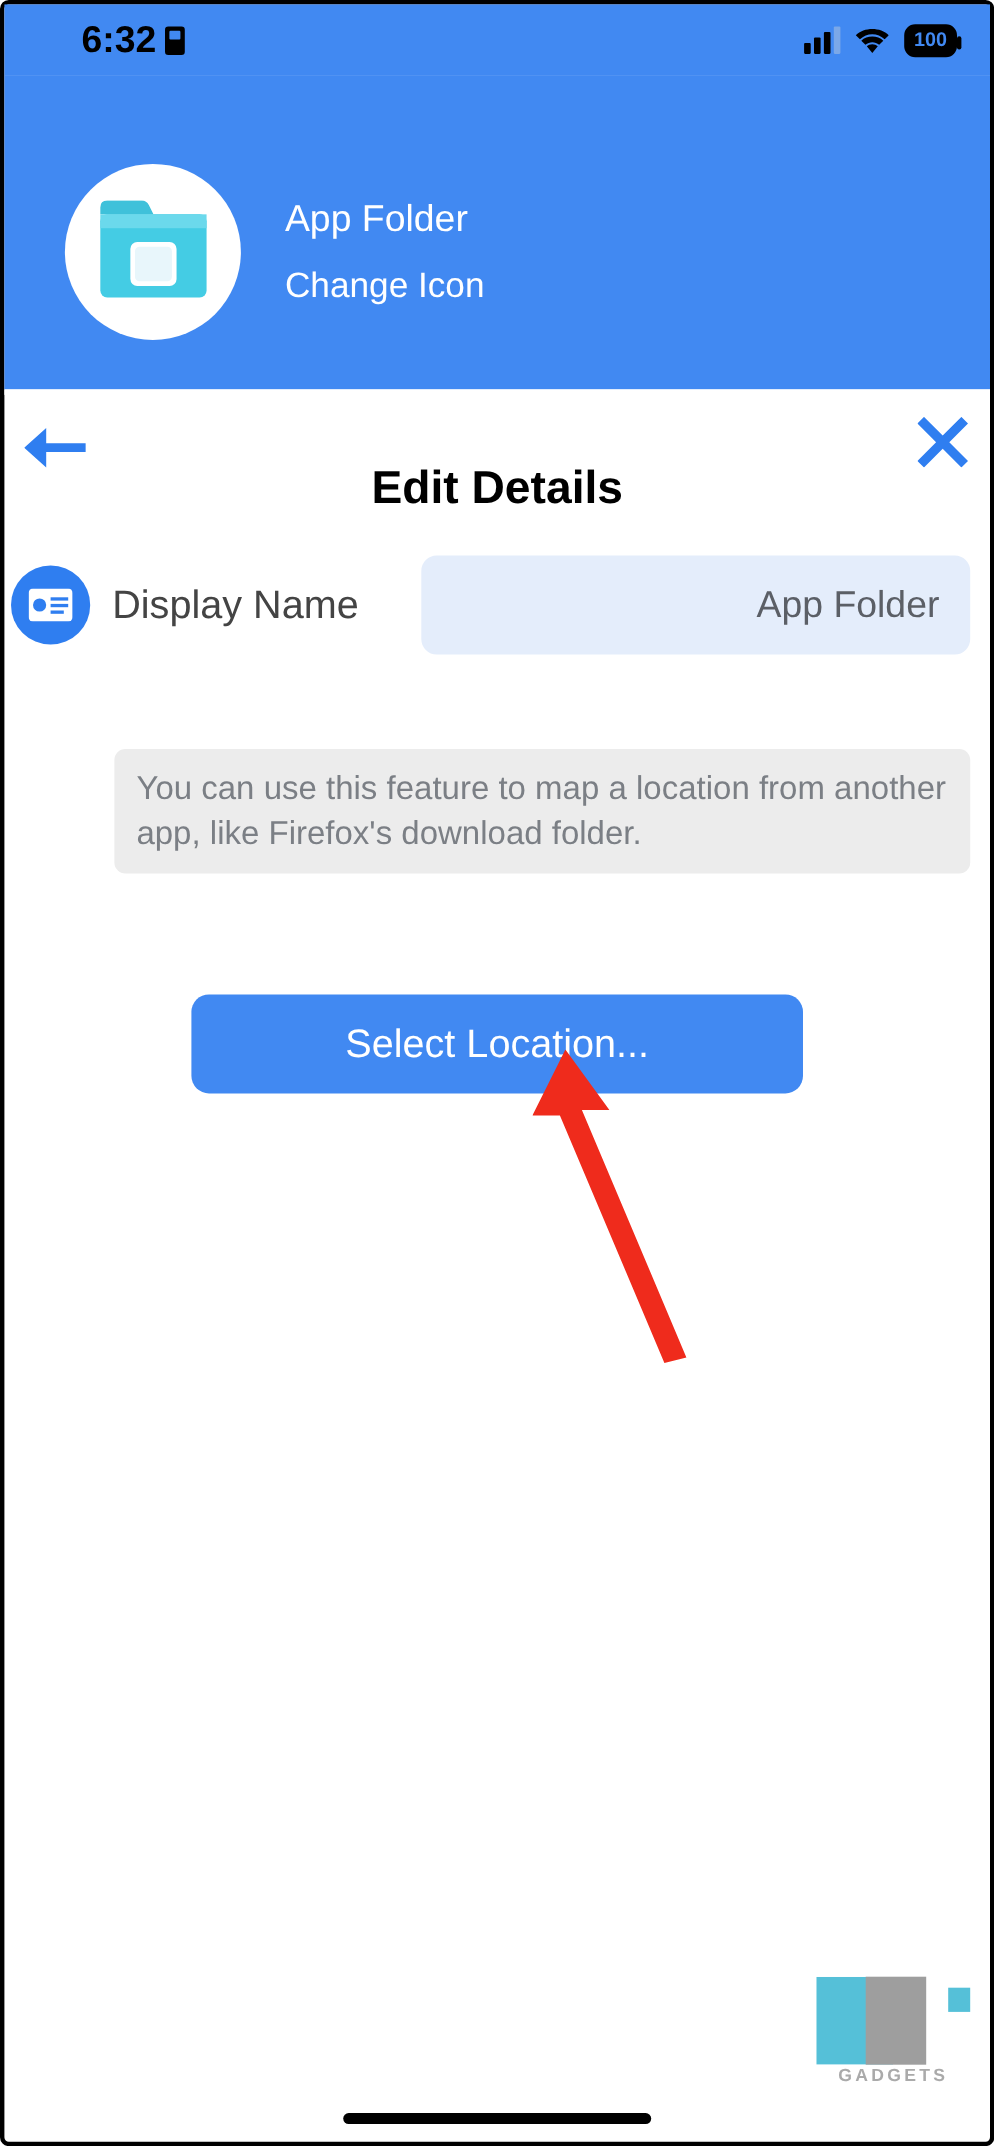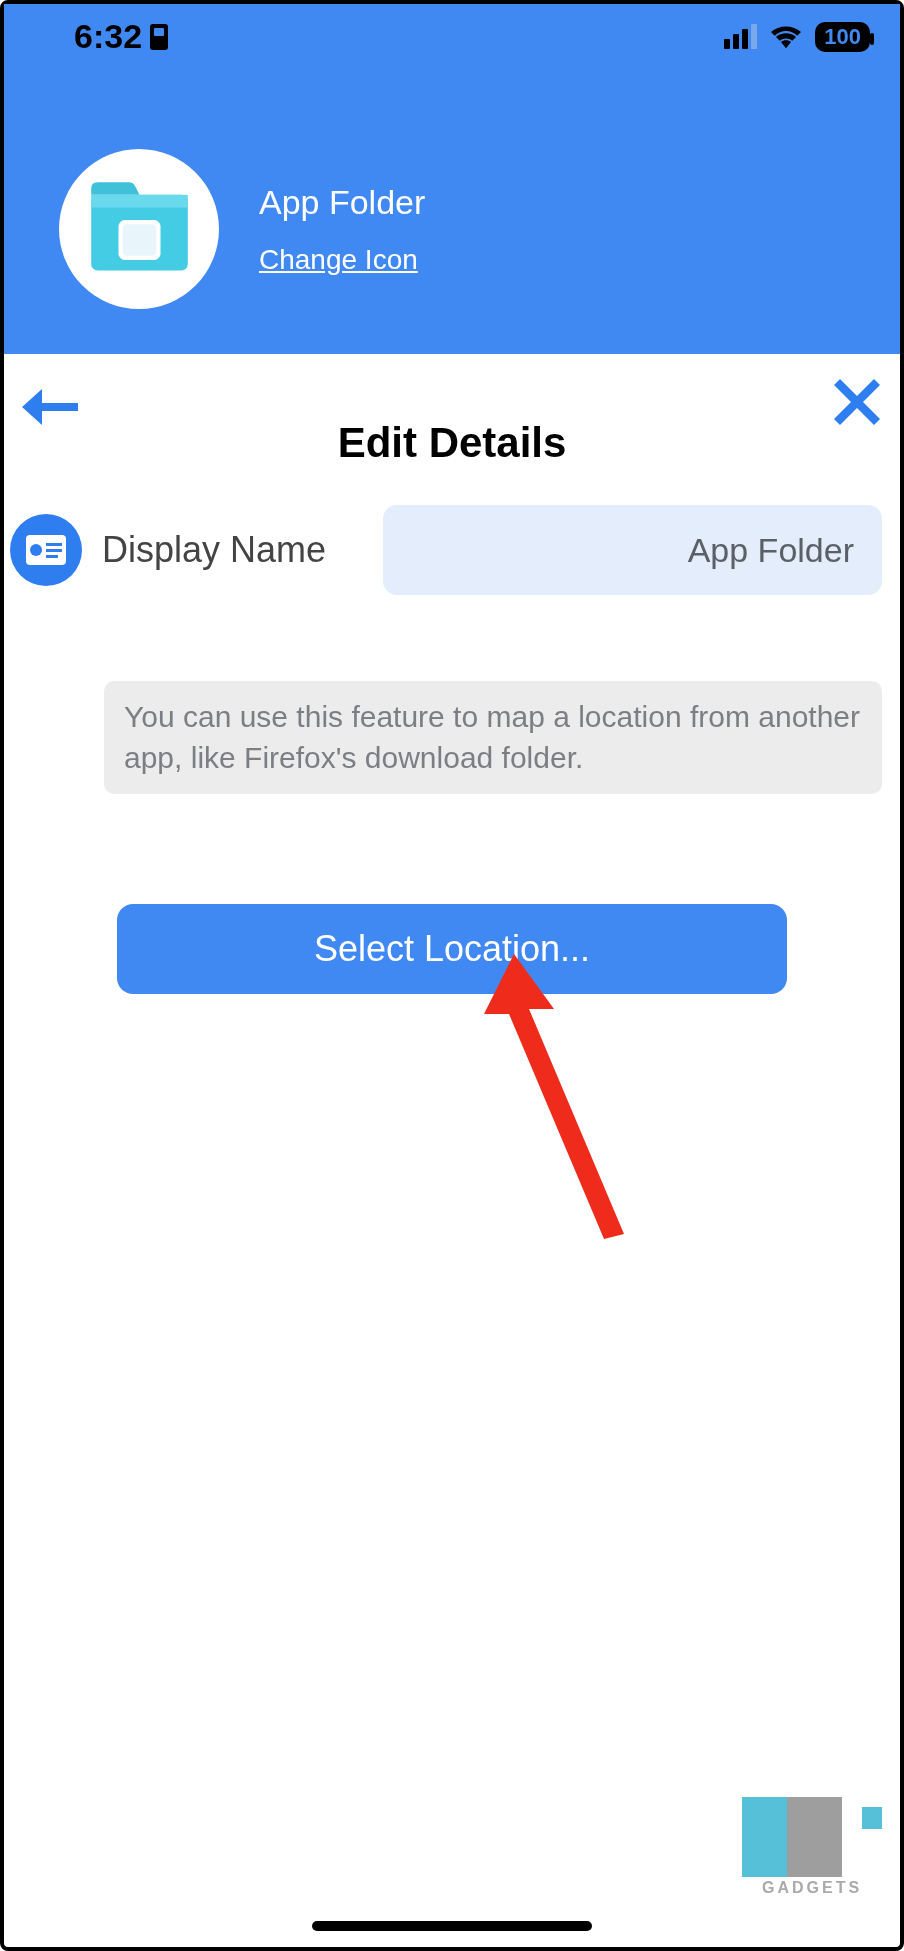--- a/index.html
+++ b/index.html
@@ -53,21 +53,21 @@
 }
 .signal-bars span:nth-child(1) { height: 10px; }
 .signal-bars span:nth-child(2) { height: 15px; }
 .signal-bars span:nth-child(3) { height: 20px; }
 .signal-bars span:nth-child(4) { height: 25px; background: #7ba8e8; }
 .wifi-icon { font-size: 26px; color: #000; }
 .battery-pill {
   border: 3px solid #000;
   border-radius: 10px;
   padding: 0 6px;
-  font-size: 22px;
+  font-size: 18px;
   font-weight: 800;
   height: 30px;
   display: flex;
   align-items: center;
   position: relative;
   background: #000;
   color: #4189f2;
 }
 .battery-pill::after {
   content: "";
@@ -88,21 +88,21 @@
   width: 160px; height: 160px;
   border-radius: 50%;
   background: #fff;
   display: flex;
   align-items: center;
   justify-content: center;
 }
 .folder-svg { width: 105px; height: 95px; }
 .header-text { color: #fff; }
 .header-title { font-size: 34px; font-weight: 400; margin-bottom: 22px; }
-.header-link { font-size: 28px; text-decoration: underline; cursor: pointer; }
+.header-link { font-size: 32px; cursor: pointer; }
 .divider { height: 5px; background: #fff; }
 .toolbar {
   position: relative;
   height: 130px;
 }
 .back-arrow {
   position: absolute;
   left: 18px; top: 26px;
   color: #2f7ef0;
   cursor: pointer;
@@ -159,21 +159,21 @@
   background: #ececec;
   border-radius: 10px;
   padding: 16px 20px;
   font-size: 30px;
   line-height: 1.35;
   color: #7b7f85;
 }
 .primary-button {
   display: block;
   margin: 110px auto 0 auto;
-  width: 670px;
+  width: 556px;
   height: 90px;
   border: none;
   border-radius: 16px;
   background: #4189f2;
   color: #fff;
   font-size: 36px;
   cursor: pointer;
 }
 .home-indicator {
   position: absolute;

